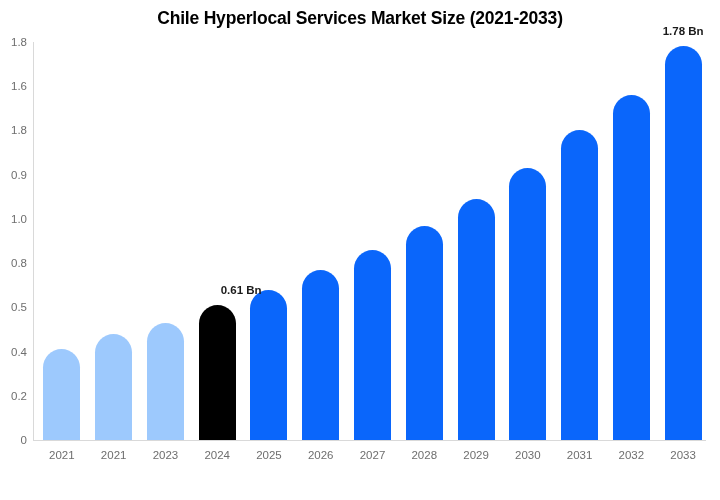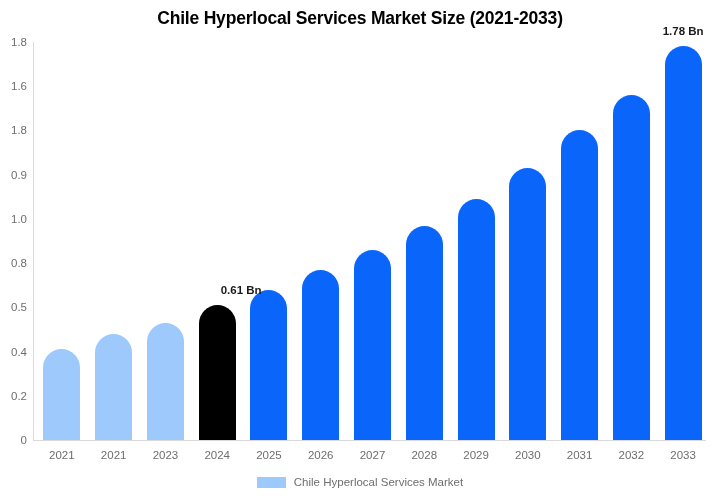--- a/index.html
+++ b/index.html
@@ -170,20 +170,16 @@
       <div class="x-tick" style="left: 320.731px;">2026</div>
       <div class="x-tick" style="left: 372.5px;">2027</div>
       <div class="x-tick" style="left: 424.269px;">2028</div>
       <div class="x-tick" style="left: 476.038px;">2029</div>
       <div class="x-tick" style="left: 527.808px;">2030</div>
       <div class="x-tick" style="left: 579.577px;">2031</div>
       <div class="x-tick" style="left: 631.346px;">2032</div>
       <div class="x-tick" style="left: 683.115px;">2033</div>
     </div>
 
-  <div id="legend">
-    <div id="legend-swatch" style="background: rgb(157, 201, 253);"></div>
-    <div id="legend-label">Chile Hyperlocal Services Market</div>
-  </div>
 
 <div class="value-label" style="left: 217.192px; top: 284.122px; padding-left: 48px;">0.61 Bn</div>
     <div class="value-label" style="left: 683.115px; top: 25.4222px;">1.78 Bn</div>
   </div>
 
 </body></html>

